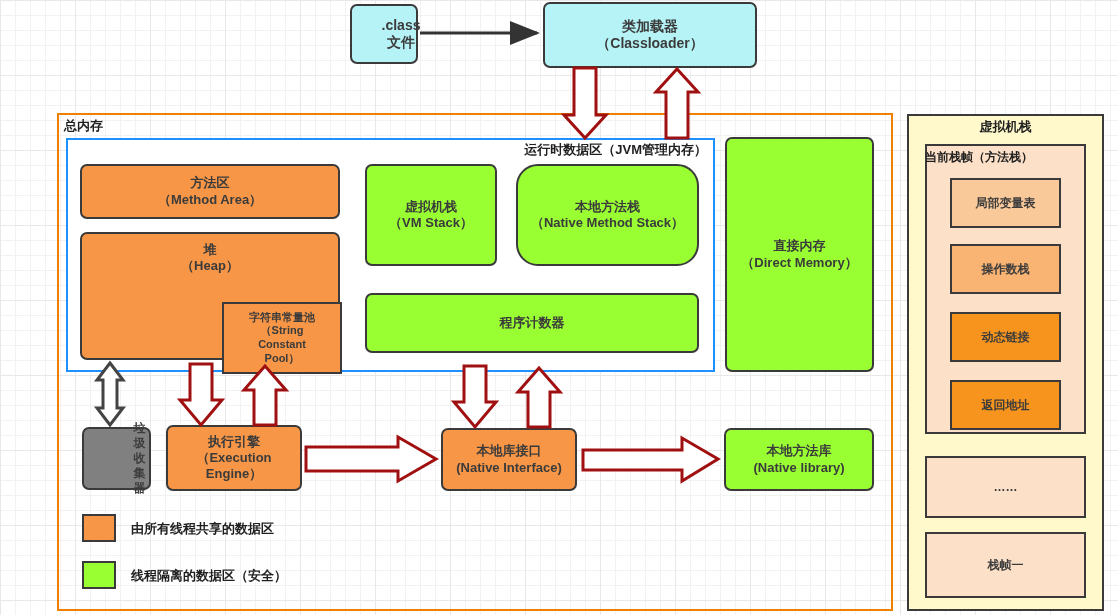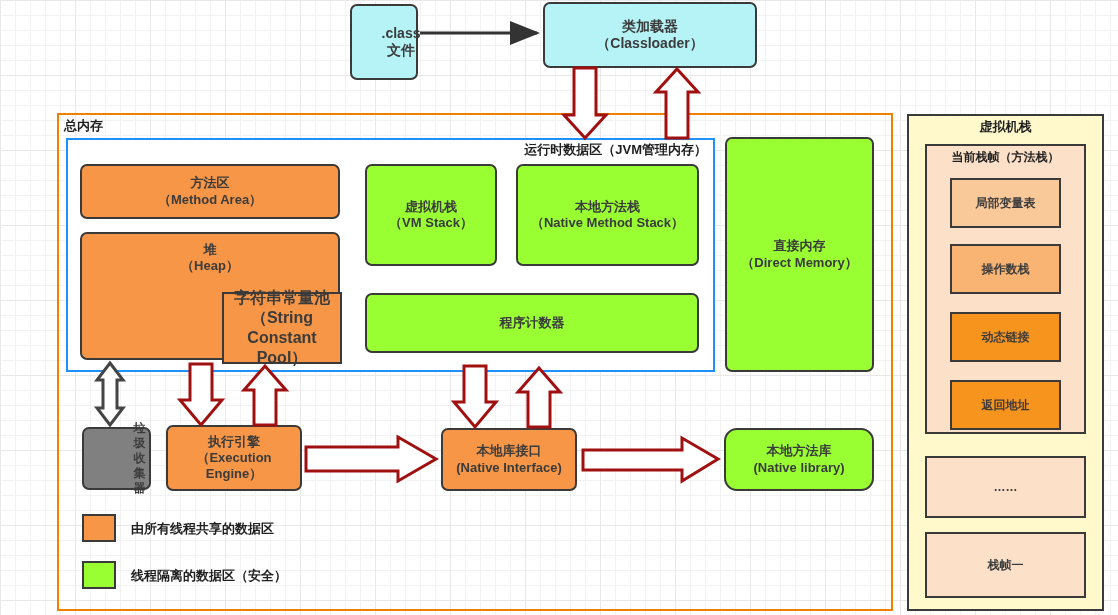--- a/index.html
+++ b/index.html
@@ -33,39 +33,39 @@
       border:2px solid #1E90FF;background:#ffffff;box-sizing:border-box;}
   #runtime-label{right:10px;top:141px;font-size:13px;color:#1f1f1f;}
 
   
   #vm-panel{position:absolute;left:907px;top:114px;width:197px;height:497px;
       border:2px solid #3a3a3a;background:#FFF9CC;box-sizing:border-box;}
   #vm-panel-title{position:absolute;left:907px;top:118px;width:197px;text-align:center;
       font-size:13px;font-weight:bold;color:#1f1f1f;}
   #current-frame{position:absolute;left:925px;top:144px;width:161px;height:290px;
       border:2px solid #3a3a3a;background:#FCE0C8;box-sizing:border-box;}
-  #current-frame-title{position:absolute;left:925px;top:149px;width:161px;text-align:center;
+  #current-frame-title{position:absolute;left:925px;top:149px;width:161px;text-align:left;
       font-size:12px;font-weight:bold;color:#1f1f1f;}
   .frame-slot{position:absolute;left:950px;width:111px;height:50px;border:2px solid #3a3a3a;
       box-sizing:border-box;display:flex;align-items:center;justify-content:center;
       font-size:12px;font-weight:bold;color:#3b3b3b;}
   .ghost-box{position:absolute;left:925px;width:161px;border:2px solid #3a3a3a;
       background:#FCE0C8;box-sizing:border-box;display:flex;align-items:center;
       justify-content:center;font-size:12px;font-weight:bold;color:#3b3b3b;}
 
   
   .legend-sw{position:absolute;width:34px;height:28px;border:2px solid #3a3a3a;box-sizing:border-box;}
   .legend-tx{position:absolute;font-size:13px;font-weight:bold;color:#1f1f1f;}
 
   svg.arrows{position:absolute;left:0;top:0;width:1118px;height:615px;pointer-events:none;}
 </style>
 </head>
 <body>
 
-<div class="box rb cyan" style="left:350px;top:4px;width:68px;height:76px;font-size:14px;flex-direction:column;padding-left:34px;">
+<div class="box rb cyan" style="left:350px;top:4px;width:68px;height:60px;font-size:14px;flex-direction:column;padding-left:34px;">
   <span>.class</span>
   <span>文件</span>
 </div>
 
 <div class="box rb cyan" style="left:543px;top:2px;width:214px;height:66px;font-size:14px;flex-direction:column;">
   <span>类加载器</span>
   <span>（Classloader）</span>
 </div>
 
 <div id="total-memory"></div>
@@ -78,33 +78,33 @@
   <span>方法区</span>
   <span>（Method Area）</span>
 </div>
 
 <div class="box rb orange" style="left:80px;top:232px;width:260px;height:128px;font-size:13px;flex-direction:column;
             justify-content:flex-start;padding-top:8px;">
   <span>堆</span>
   <span>（Heap）</span>
 </div>
 
-<div class="box sq orange" style="left:222px;top:292px;width:120px;height:72px;font-size:16px;flex-direction:column;">
+<div class="box sq orange" style="left:222px;top:302px;width:120px;height:72px;font-size:11px;flex-direction:column;">
   <span>字符串常量池</span>
   <span>（String</span>
   <span>Constant</span>
   <span>Pool）</span>
 </div>
 
 <div class="box rb green" style="left:365px;top:164px;width:132px;height:102px;font-size:13px;flex-direction:column;">
   <span>虚拟机栈</span>
   <span>（VM Stack）</span>
 </div>
 
-<div class="box rb green" style="left:516px;top:164px;width:183px;height:102px;font-size:13px;flex-direction:column;">
+<div class="box rb green" style="left:516px;top:164px;width:183px;height:102px;font-size:13px;flex-direction:column;border-radius:22px;">
   <span>本地方法栈</span>
   <span>（Native Method Stack）</span>
 </div>
 
 <div class="box rb green" style="left:365px;top:293px;width:334px;height:60px;font-size:13px;flex-direction:row;">
   <span>程序计数器</span>
 </div>
 
 <div class="box rb green" style="left:725px;top:137px;width:149px;height:235px;font-size:13px;flex-direction:column;">
   <span>直接内存</span>
@@ -120,21 +120,21 @@
   <span>执行引擎</span>
   <span>（Execution</span>
   <span>Engine）</span>
 </div>
 
 <div class="box rb orange" style="left:441px;top:428px;width:136px;height:63px;font-size:13px;flex-direction:column;">
   <span>本地库接口</span>
   <span>(Native Interface)</span>
 </div>
 
-<div class="box rb green" style="left:724px;top:428px;width:150px;height:63px;font-size:13px;flex-direction:column;border-radius:13px;">
+<div class="box rb green" style="left:724px;top:428px;width:150px;height:63px;font-size:13px;flex-direction:column;">
   <span>本地方法库</span>
   <span>(Native library)</span>
 </div>
 
 <div class="legend-sw orange" style="left:82px;top:514px;"></div>
 <div class="legend-tx" style="left:131px;top:520px;">由所有线程共享的数据区</div>
 
 <div class="legend-sw green" style="left:82px;top:561px;"></div>
 <div class="legend-tx" style="left:131px;top:567px;">线程隔离的数据区（安全）</div>
 

